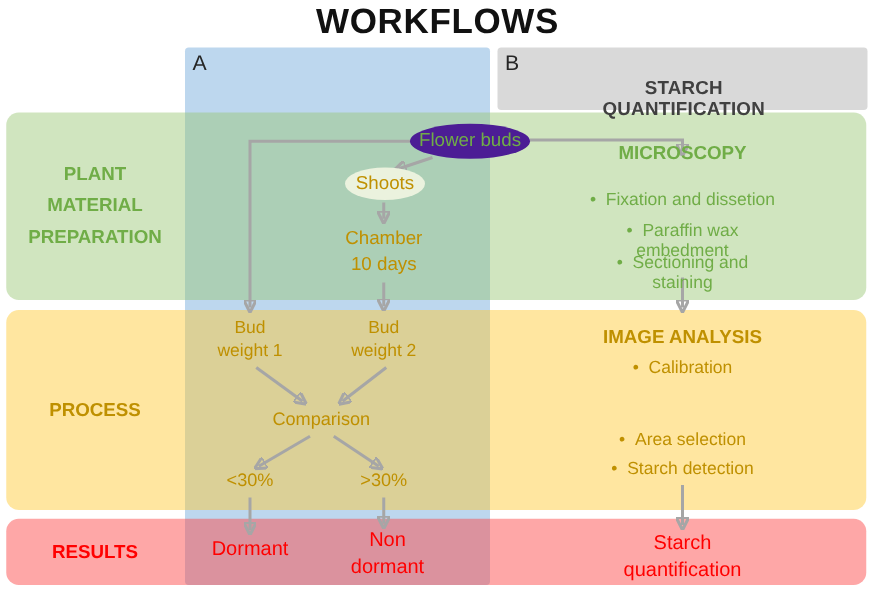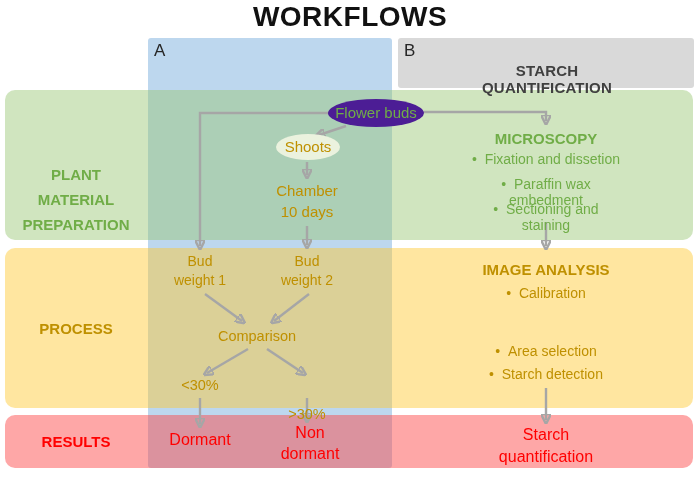--- a/index.html
+++ b/index.html
@@ -17,38 +17,38 @@
   #bandProc { left:5px;  top:248px; width:688px; height:160px; background:rgba(255,199,44,0.45);  border-radius:10px; }
   #bandRes  { left:5px;  top:415px; width:688px; height:53px;  background:rgba(252,72,72,0.48);   border-radius:10px; }
 
   #markA, #markB { font-size:17px; color:#262626; }
   #markA { left:154px; top:41px; }
   #markB { left:404px; top:41px; }
 
   #dormTitle   { left:270px; top:41px; font-size:16px; font-weight:bold; color:#0070C0; line-height:22px; }
   #starchTitle { left:547px; top:62px; font-size:15px; font-weight:bold; color:#404040; letter-spacing:0.2px; }
 
-  #prepLabel { left:76px; top:127px; font-size:15px; font-weight:bold; color:#70AD47; line-height:25px;margin-top:35px; }
+  #prepLabel { left:76px; top:127px; font-size:15px; font-weight:bold; color:#70AD47; line-height:25px; }
   #procLabel { left:76px; top:320px; font-size:15px; font-weight:bold; color:#BF9000; }
   #resLabel  { left:76px; top:433px; font-size:15px; font-weight:bold; color:#FF0000; }
 
   .ellipse { border-radius:50%; text-align:center; }
   #flowerBuds { left:328px; top:99px;  width:96px; height:28px; background:#4c1d95; color:#70AD47; font-size:15px; line-height:28px; }
   #shoots     { left:276px; top:134px; width:64px; height:26px; background:#ebf2de; color:#BF9000; font-size:15px; line-height:26px; }
 
   #chamber    { left:307px; top:180px; font-size:15px;  color:#BF9000; line-height:21px; }
   #budW1      { left:200px; top:252px; font-size:14px;  color:#BF9000; line-height:19px; }
   #budW2      { left:307px; top:252px; font-size:14px;  color:#BF9000; line-height:19px; }
   #comparison { left:257px; top:328px; font-size:14.5px; color:#BF9000; }
   #lt30       { left:200px; top:377px; font-size:14.5px; color:#BF9000; }
-  #gt30       { left:307px; top:377px; font-size:14.5px; color:#BF9000;margin-top:29px; }
+  #gt30       { left:307px; top:377px; font-size:14.5px; color:#BF9000; }
   #dormant    { left:200px; top:431px; font-size:16px; color:#FF0000; }
   #nonDormant { left:310px; top:422px; font-size:16px; color:#FF0000; line-height:21px; }
 
-  #microTitle { left:546px; top:130px; font-size:15px; font-weight:bold; color:#70AD47; }
+  #microTitle { left:546px; top:114px; font-size:15px; font-weight:bold; color:#70AD47; }
   .gItem  { font-size:14px; color:#70AD47; }
   #micro1 { left:546px; top:151px; }
   #micro2 { left:546px; top:176px; }
   #micro3 { left:546px; top:201px; }
 
   #iaTitle    { left:546px; top:261px; font-size:15px; font-weight:bold; color:#BF9000; }
   .yItem  { font-size:14px; color:#BF9000; }
   #calib      { left:546px; top:285px; }
   #calibNote  { left:546px; top:305px; font-size:12.5px; color:#BF9000; line-height:16px; }
   #areaSel    { left:546px; top:343px; }

